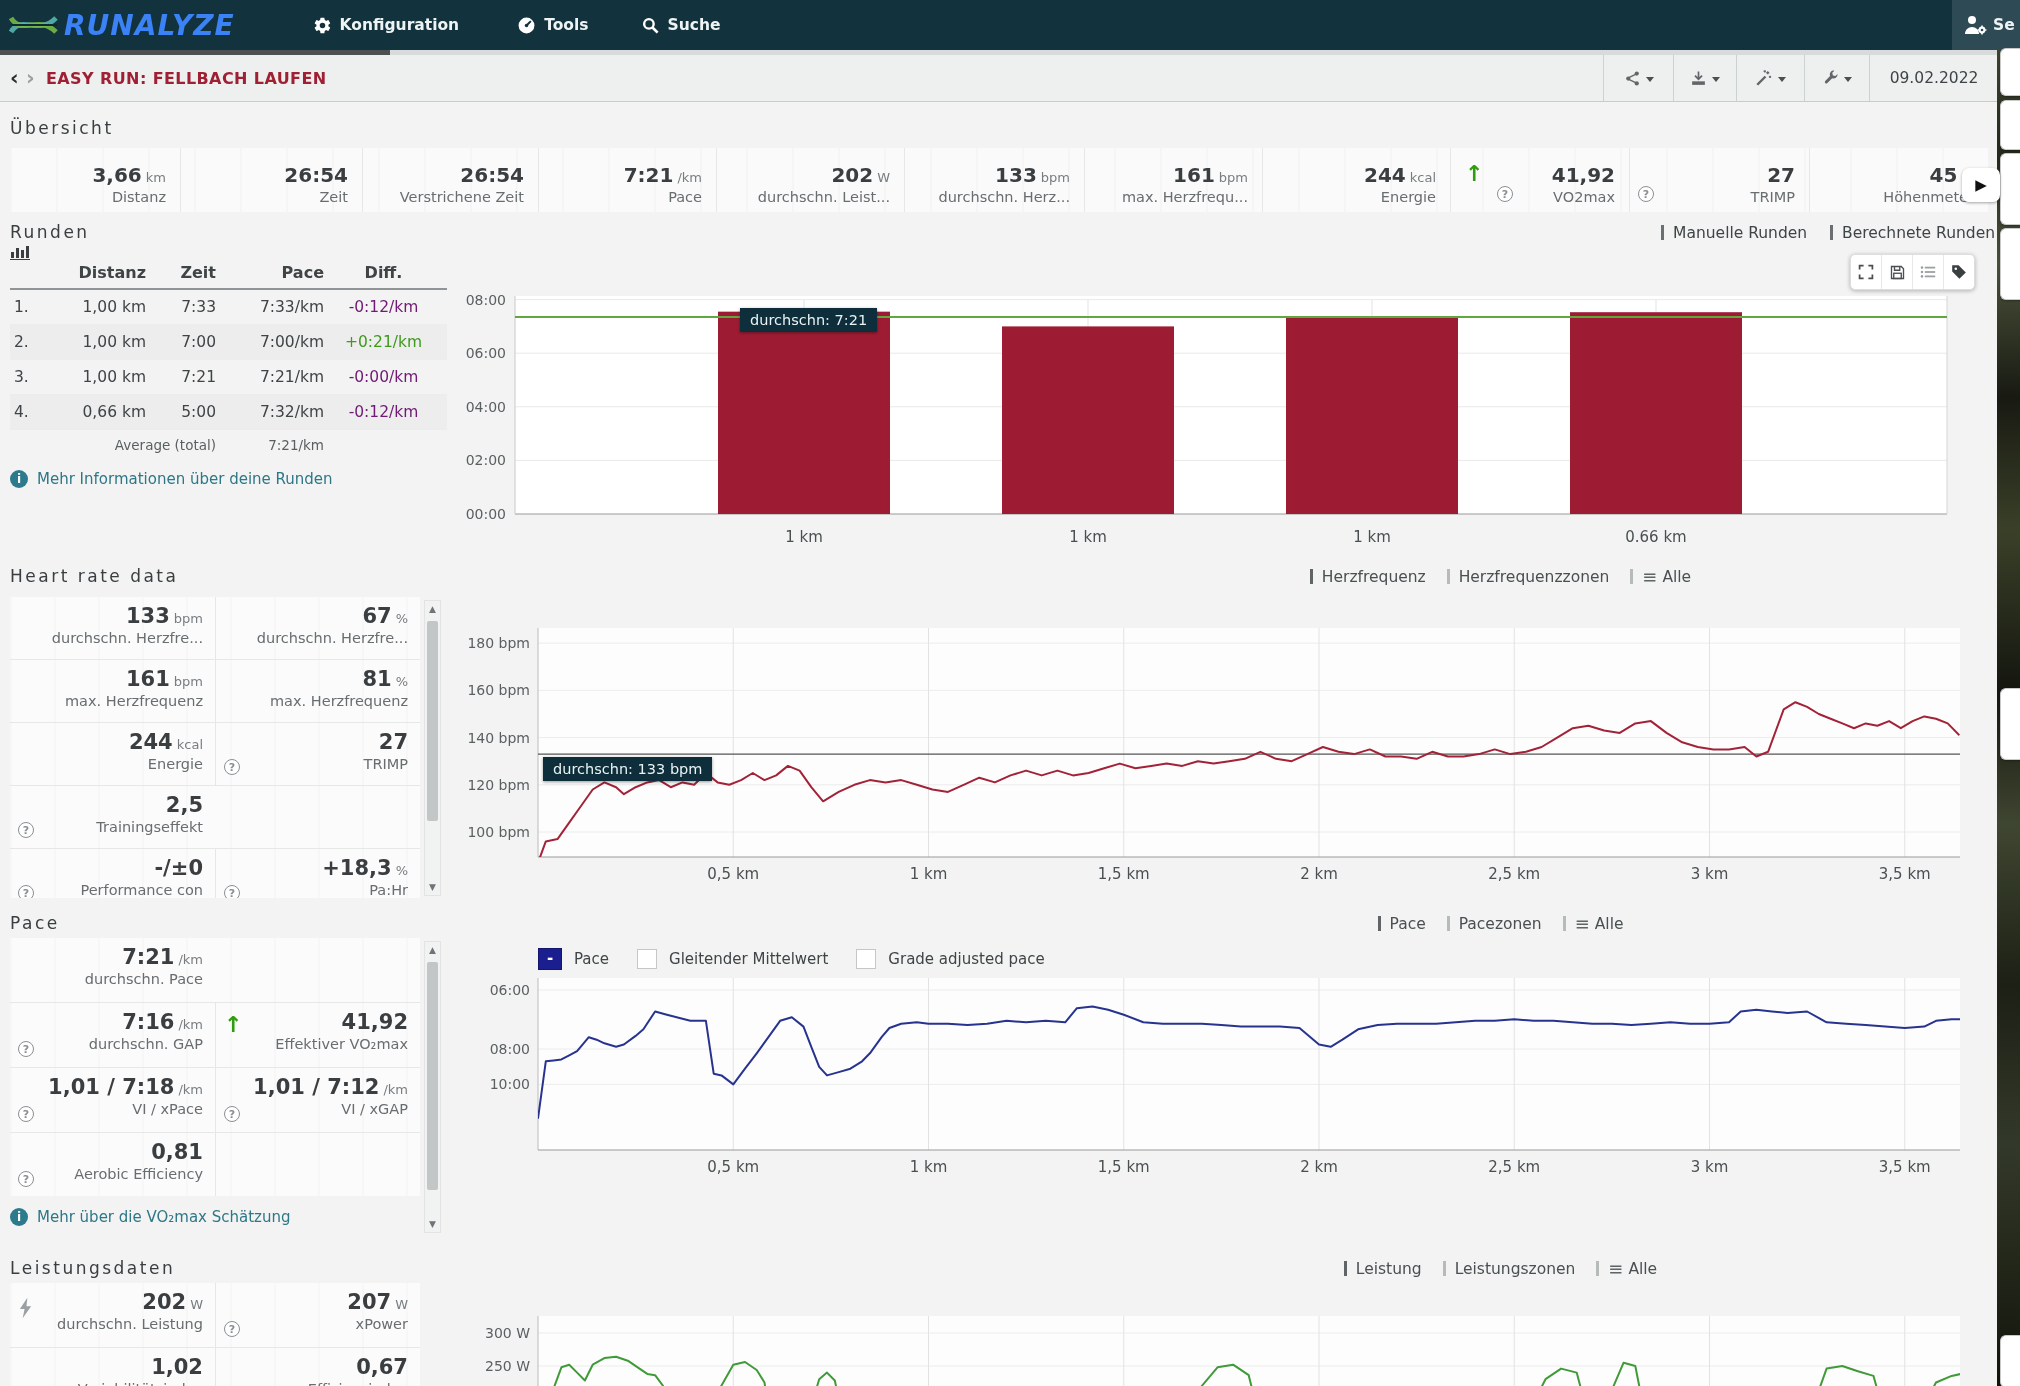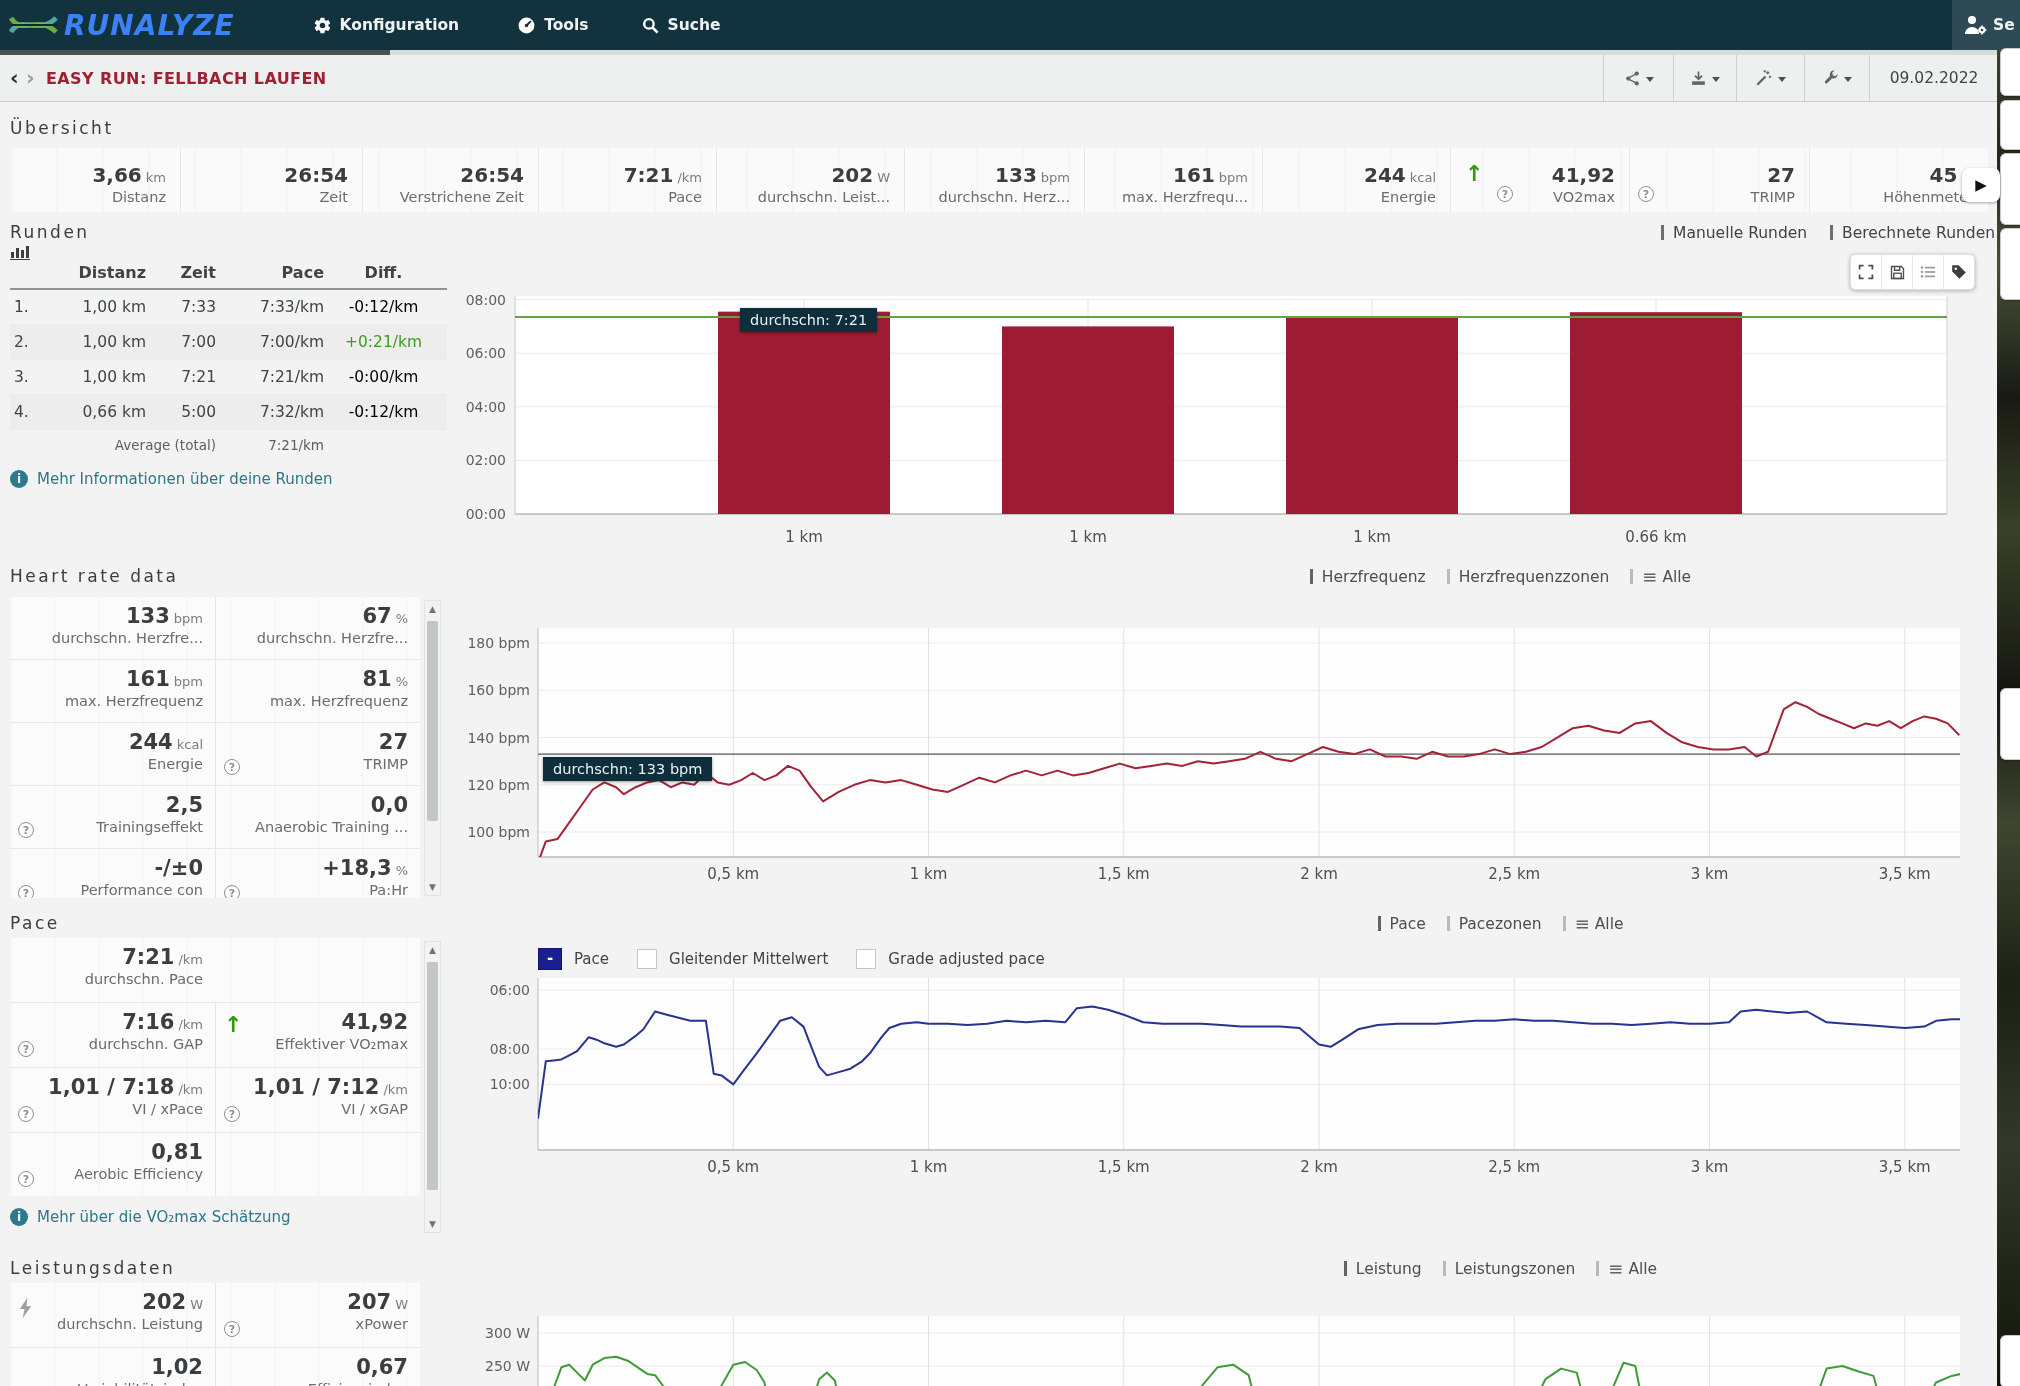--- a/index.html
+++ b/index.html
@@ -75,21 +75,21 @@
   
   .ltable{position:absolute;left:10px;top:256px;width:437px;font-size:15.5px;color:#3f4447}
   .ltable .hd{display:flex;font-weight:bold;height:32px;align-items:center;border-bottom:2px solid #8f9496;font-size:16px}
   .ltable .row{display:flex;height:34px;align-items:center;border-bottom:1px solid #ececec}
   .ltable .row:nth-child(odd){background:rgba(0,0,0,.025)}
   .c-i{width:36px;padding-left:4px;box-sizing:border-box}
   .c-d{width:100px;text-align:right}
   .c-z{width:70px;text-align:right}
   .c-p{width:108px;text-align:right}
   .c-f{width:119px;text-align:center;padding-right:4px}
-  .neg{color:#000000}.pos{color:#3f9a1d}
+  .neg{color:#701a75}.pos{color:#3f9a1d}
   .avg-row{display:flex;height:30px;align-items:center;font-size:13.5px;color:#5a5f62}
   .laps-links{position:absolute;left:1000px;top:224px;width:995px;text-align:right;font-size:15.5px;color:#3f4447}
   .laps-links .bar{display:inline-block;width:3px;height:15px;background:#6a6f72;margin:0 9px 0 18px;vertical-align:-2px}
   .laps-links .lk{cursor:pointer}
 
   
   .cbtns{position:absolute;left:1850px;top:254px;height:34px;display:flex;background:#fff;border:1px solid #dedede;border-radius:5px;box-shadow:0 1px 4px rgba(0,0,0,.28);overflow:hidden}
   .cbtn{width:30px;display:flex;align-items:center;justify-content:center;border-left:1px solid #e8e8e8;cursor:pointer}
   .cbtn:first-child{border-left:none}
 
@@ -431,24 +431,20 @@
         <span class="cicon-bl help">?</span>
         <div class="vline"><span>27</span></div>
         <div class="lline">TRIMP</div>
       </div>
   </div>
   <div class="prow" style="height:62px">
     <div class="pcell">
         <span class="cicon-bl help">?</span>
         <div class="vline"><span>2,5</span></div>
         <div class="lline">Trainingseffekt</div>
-      </div>
-    <div class="pcell">
-        <div class="vline"><span>0,0</span></div>
-        <div class="lline">Anaerobic Training ...</div>
       </div>
   </div>
   <div class="prow" style="height:62px">
     <div class="pcell">
         <span class="cicon-bl help">?</span>
         <div class="vline"><span>-/±0</span></div>
         <div class="lline">Performance con</div>
       </div>
     <div class="pcell">
         <span class="cicon-bl help">?</span>

